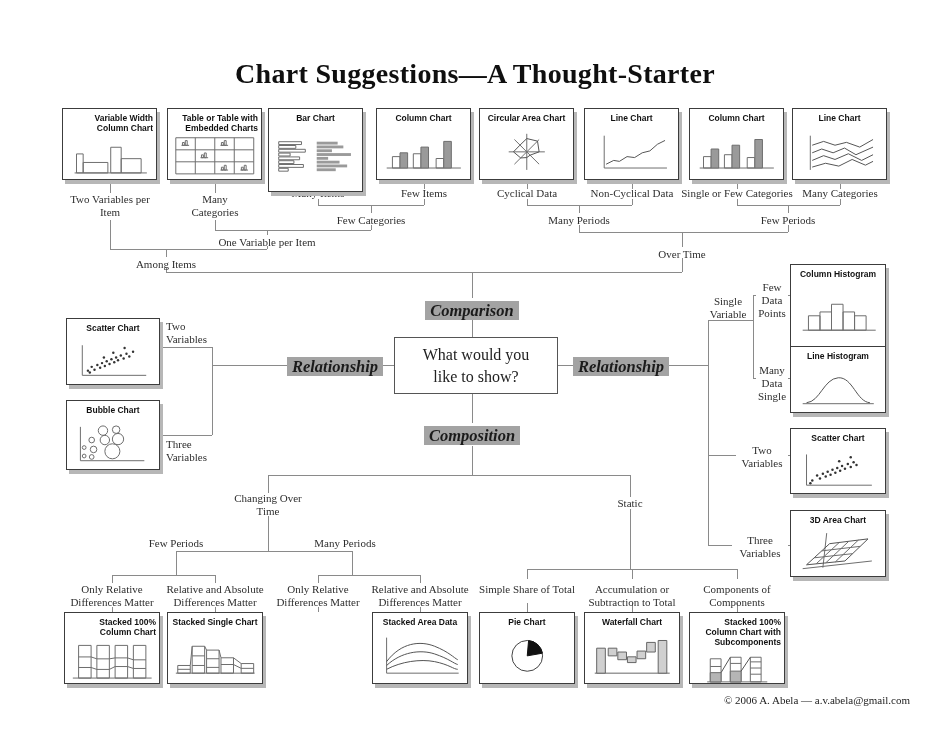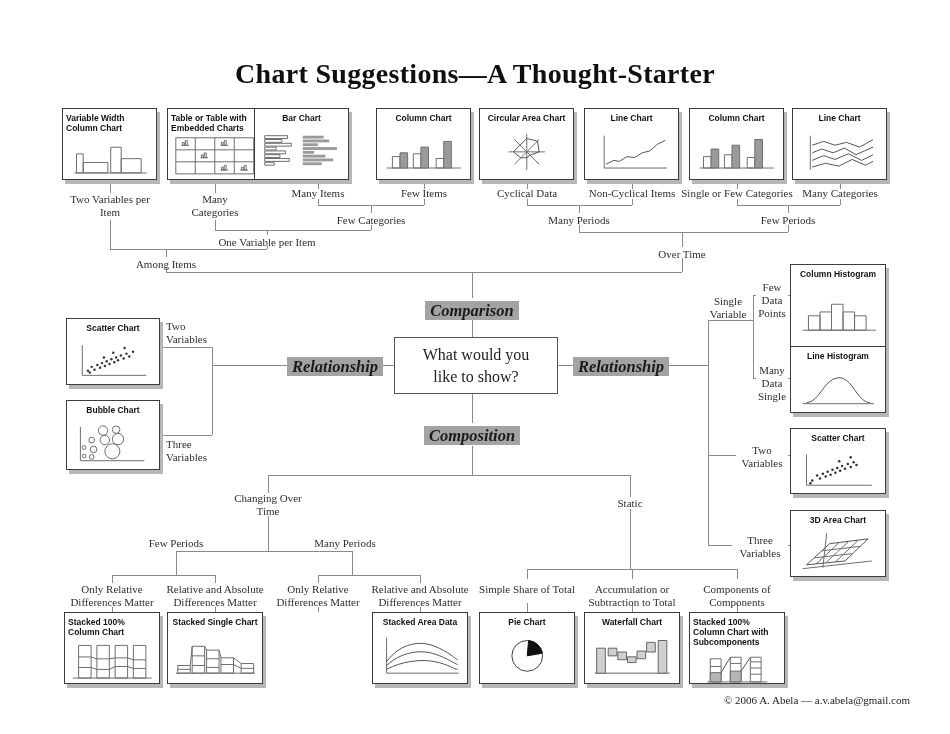--- a/index.html
+++ b/index.html
@@ -8,21 +8,21 @@
   .hl,.vl{position:absolute;background:#8a8a8a;}
   .hl{height:1px;}.vl{width:1px;}
   .lbl{position:absolute;font-size:11px;line-height:1.18;color:#2e2e2e;text-align:center;}
   .lbl.la{text-align:left;}
   .masked{background:#fff;}
   .branch{position:absolute;font-size:16.5px;font-weight:bold;font-style:italic;color:#1b1b1b;text-align:center;}
   .branch span{background:#a3a3a3;padding:0 5px;}
   .qbox{position:absolute;left:394px;top:337px;width:162px;height:55px;border:1px solid #555;background:#fff;display:flex;align-items:center;justify-content:center;}
   .qbox div{width:132px;text-align:center;font-size:16px;line-height:1.35;color:#222;}
   .thumb{position:absolute;background:#fff;border:1px solid #3c3c3c;box-shadow:3px 4px 0 #b7b7b7;display:flex;flex-direction:column;align-items:center;box-sizing:border-box;}
-  .tt{font-family:"Liberation Sans",sans-serif;font-weight:bold;font-size:8.5px;line-height:1.2;text-align:left;padding:4px 3px 0;color:#111;}
+  .tt{font-family:"Liberation Sans",sans-serif;font-weight:bold;font-size:8.5px;line-height:1.2;text-align:right;padding:4px 3px 0;color:#111;}
   .sk{flex:1 1 auto;width:92%;min-height:0;}
   .footer{position:absolute;left:640px;top:694px;width:270px;text-align:right;font-size:11px;color:#222;}
   svg *{vector-effect:non-scaling-stroke;}
 </style>
 </head>
 <body>
 
 <div class="stage">
 
   <div class="pagetitle">Chart Suggestions—A Thought-Starter</div>
@@ -113,21 +113,21 @@
   <i class="vl" style="left:737px;top:569px;height:10px"></i>
   <i class="vl" style="left:527px;top:603px;height:9px"></i>
   <i class="vl" style="left:632px;top:603px;height:9px"></i>
   <i class="vl" style="left:737px;top:603px;height:9px"></i>
 
   <div class="lbl" style="left:69px;top:193px;width:82px">Two Variables per Item</div>
   <div class="lbl" style="left:180px;top:193px;width:70px">Many Categories</div>
   <div class="lbl" style="left:268px;top:187px;width:100px">Many Items</div>
   <div class="lbl" style="left:374px;top:187px;width:100px">Few Items</div>
   <div class="lbl" style="left:477px;top:187px;width:100px">Cyclical Data</div>
-  <div class="lbl" style="left:577px;top:187px;width:110px">Non-Cyclical Items</div>
+  <div class="lbl" style="left:577px;top:187px;width:110px">Non-Cyclical Data</div>
   <div class="lbl" style="left:667px;top:187px;width:140px">Single or Few Categories</div>
   <div class="lbl" style="left:790px;top:187px;width:100px">Many Categories</div>
 
   <div class="lbl" style="left:321px;top:214px;width:100px">Few Categories</div>
   <div class="lbl" style="left:207px;top:236px;width:120px">One Variable per Item</div>
   <div class="lbl" style="left:116px;top:258px;width:100px">Among Items</div>
   <div class="lbl" style="left:529px;top:214px;width:100px">Many Periods</div>
   <div class="lbl" style="left:738px;top:214px;width:100px">Few Periods</div>
   <div class="lbl" style="left:632px;top:248px;width:100px">Over Time</div>
 
@@ -187,21 +187,21 @@
         <line x1="65.5" y1="3" x2="65.5" y2="41"></line>
       <line x1="4" y1="15.7" x2="86" y2="15.7"></line>
         <line x1="4" y1="28.3" x2="86" y2="28.3"></line>
       <use href="#mb" x="10" y="5"></use>
         <use href="#mb" x="51" y="5"></use>
         <use href="#mb" x="30" y="18"></use>
         <use href="#mb" x="51" y="31"></use>
         <use href="#mb" x="72" y="31"></use>
     </svg>
   </div>
-  <div class="thumb" style="left:254px;top:108px;width:95px;height:72px">
+  <div class="thumb" style="left:268px;top:108px;width:95px;height:84px">
     <div class="tt">Bar Chart</div>
     <svg class="sk" viewBox="0 0 90 44" fill="none" stroke="#6e6e6e">
       <rect x="6" y="6" width="24" height="3"></rect>
         <rect x="6" y="10" width="18" height="3"></rect>
         <rect x="6" y="14" width="28" height="3"></rect>
         <rect x="6" y="18" width="12" height="3"></rect>
         <rect x="6" y="22" width="22" height="3"></rect>
         <rect x="6" y="26" width="16" height="3"></rect>
         <rect x="6" y="30" width="26" height="3"></rect>
         <rect x="6" y="34" width="10" height="3"></rect>

